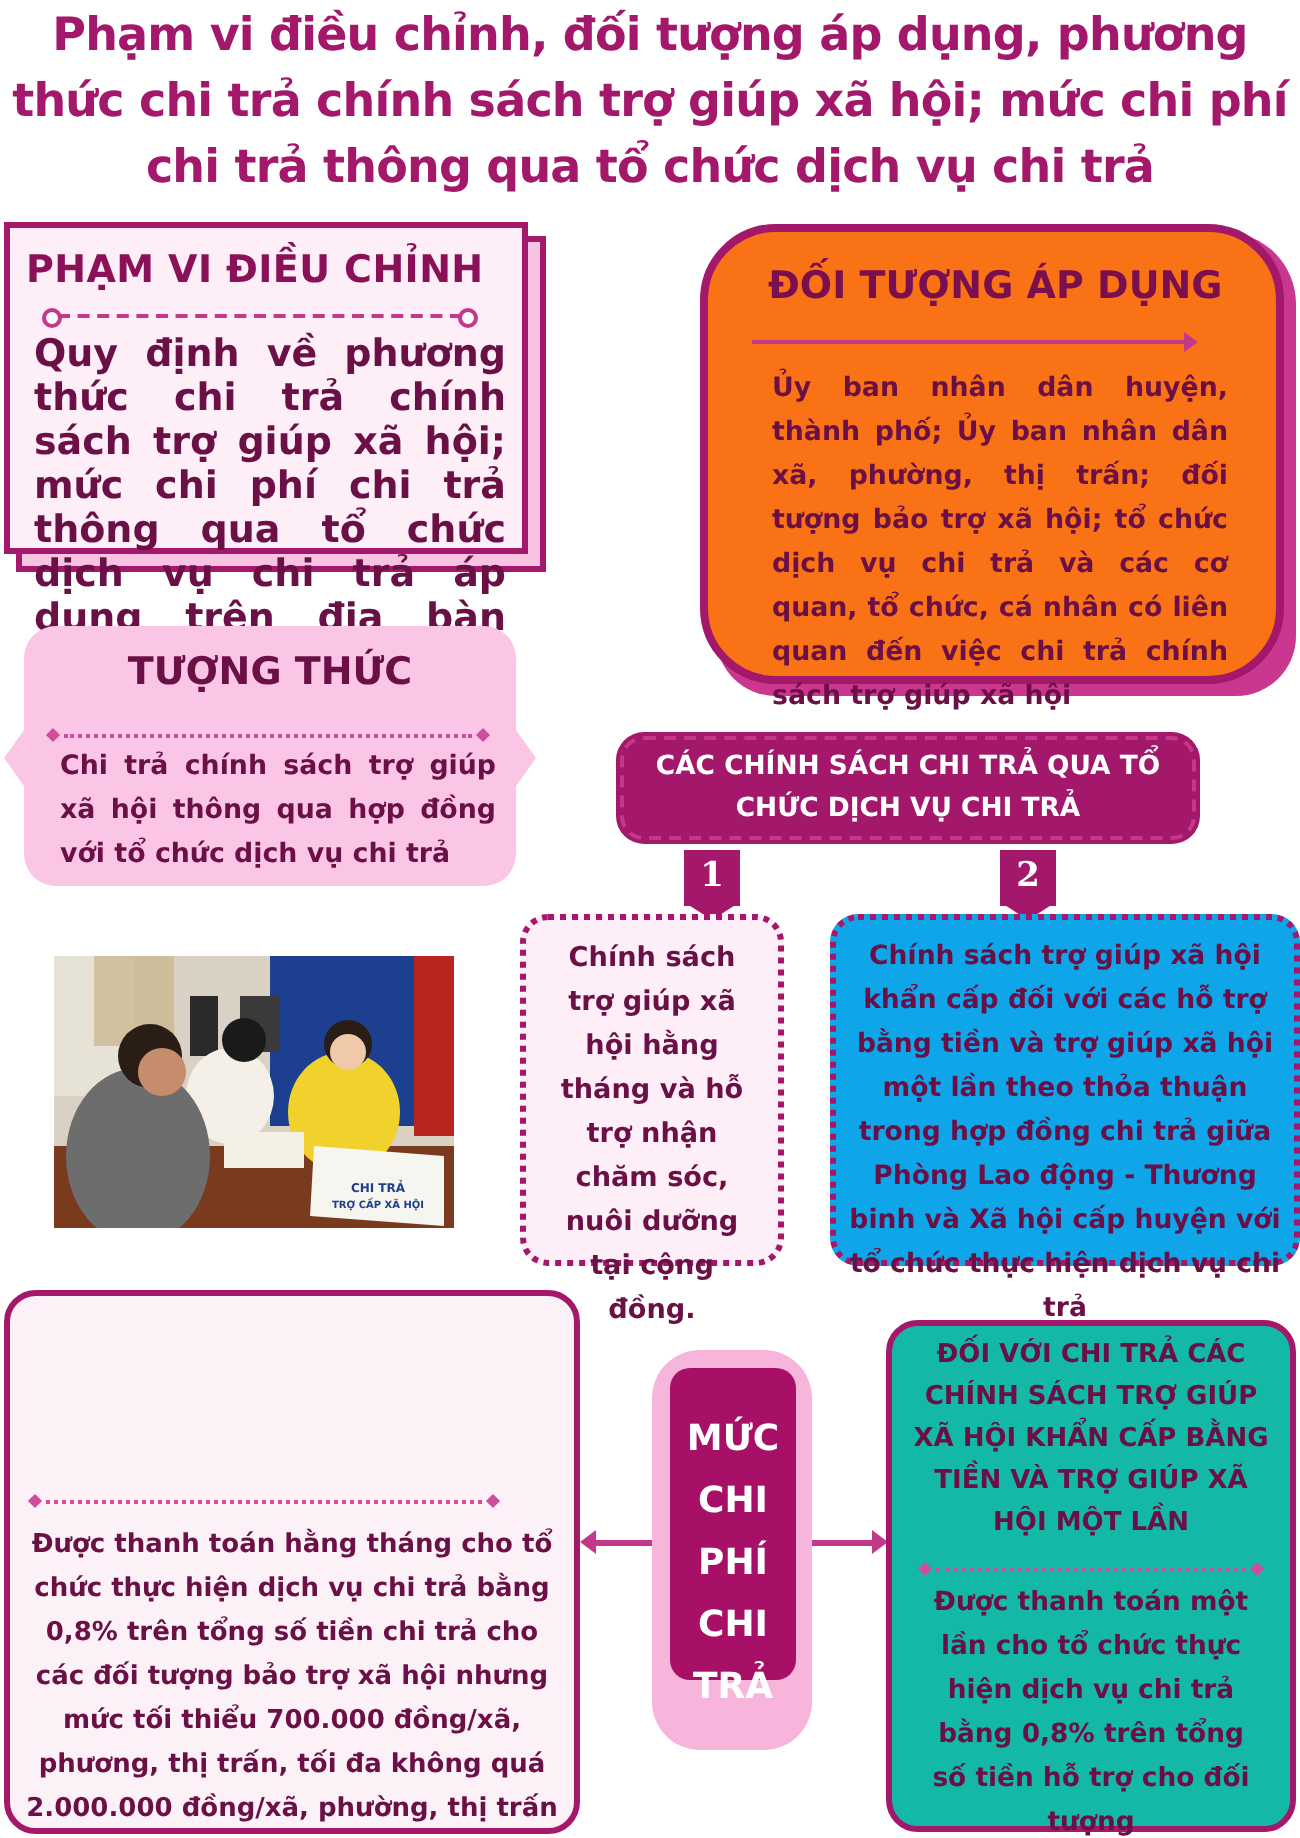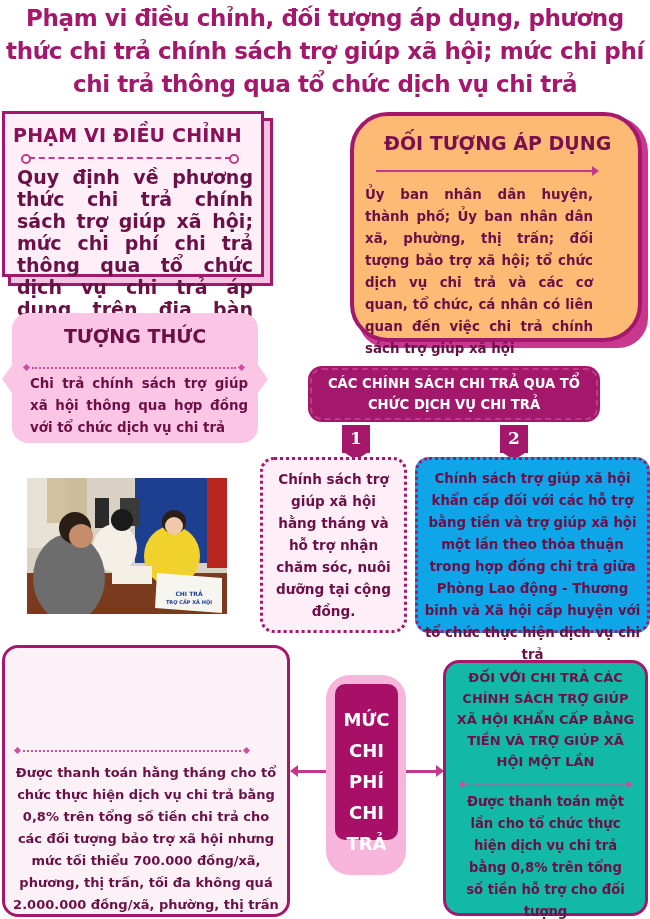--- a/index.html
+++ b/index.html
@@ -45,35 +45,35 @@
     text-align: justify; text-align-last: left;
   }
 
   
   .dt-shadow {
     position: absolute; left: 358px; top: 116px; width: 290px; height: 232px;
     background: #c9378f; border-radius: 36px 36px 30px 30px;
   }
   .dt-box {
     position: absolute; left: 350px; top: 112px; width: 292px; height: 230px;
-    background: #fdba74; border: 4px solid #a3186b; border-radius: 38px;
+    background: #f97316; border: 4px solid #a3186b; border-radius: 38px;
   }
   .dt-title {
     position: absolute; left: 30px; top: 16px; font-size: 19px; font-weight: bold;
     color: #7a0f4f; white-space: nowrap;
   }
   .dt-arrow {
     position: absolute; left: 22px; top: 54px; width: 218px; height: 2px; background: #c2398a;
   }
   .dt-arrow::after {
     content: ""; position: absolute; right: -5px; top: -4px;
     border-left: 7px solid #c2398a; border-top: 5px solid transparent; border-bottom: 5px solid transparent;
   }
   .dt-text {
-    position: absolute; left: 11px; top: 68px; width: 228px;
+    position: absolute; left: 32px; top: 68px; width: 228px;
     font-size: 13.4px; line-height: 22px; font-weight: bold; color: #6b1046;
     text-align: justify; text-align-last: left;
   }
 
   
   .pt-box {
     position: absolute; left: 12px; top: 313px; width: 246px; height: 130px;
     background: #fbc6e6; border-radius: 16px;
   }
   .pt-notch-l, .pt-notch-r {
@@ -107,21 +107,21 @@
     color: #fff; font-family: "DejaVu Serif", serif; font-weight: bold; font-size: 17px;
     text-align: center; line-height: 26px;
   }
   .num-tag::after {
     content: ""; position: absolute; left: 0; top: 26px;
     border-left: 14px solid transparent; border-right: 14px solid transparent;
     border-top: 9px solid #a3186b;
   }
 
   .card1 {
-    position: absolute; left: 260px; top: 457px; width: 147px; height: 176px;
+    position: absolute; left: 260px; top: 457px; width: 132px; height: 176px;
     background: #fdeef7; border: 3px dotted #a3186b; border-radius: 14px;
   }
   .card2 {
     position: absolute; left: 415px; top: 457px; width: 235px; height: 176px;
     background: #0ea5e9; border: 3px dotted #a3186b; border-radius: 14px;
   }
   .card-text {
     position: absolute; left: 0; top: 8px; width: 100%; text-align: center;
     font-size: 13.6px; line-height: 22px; color: #6b1046; font-weight: bold;
   }

